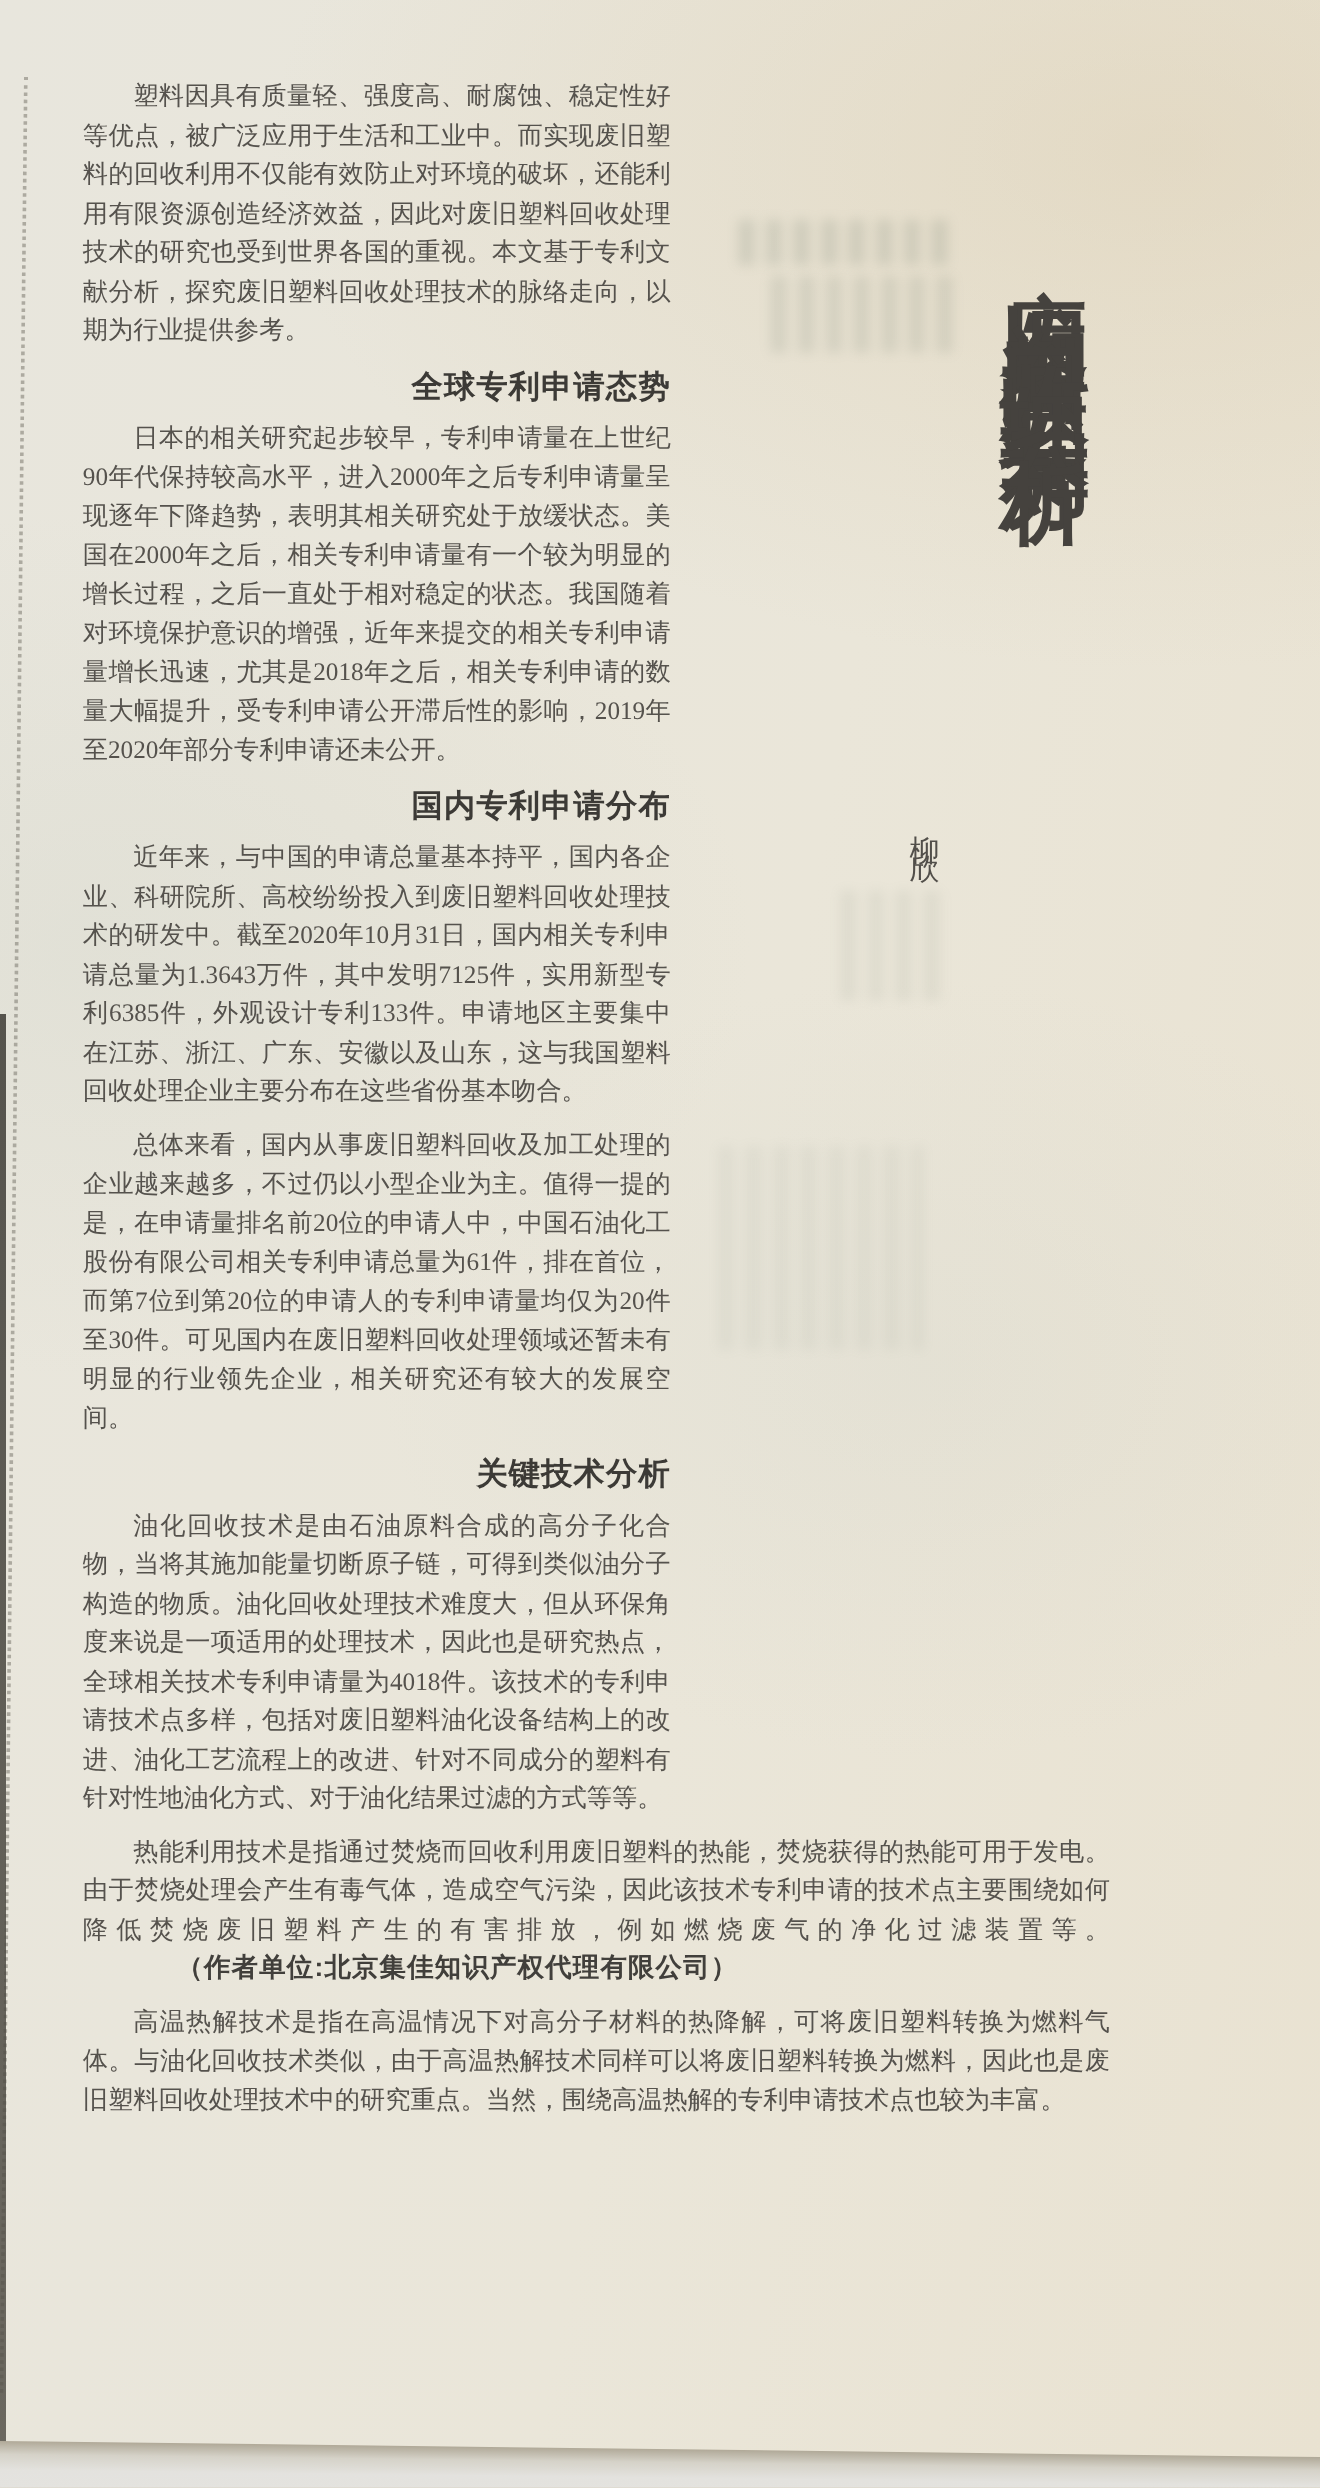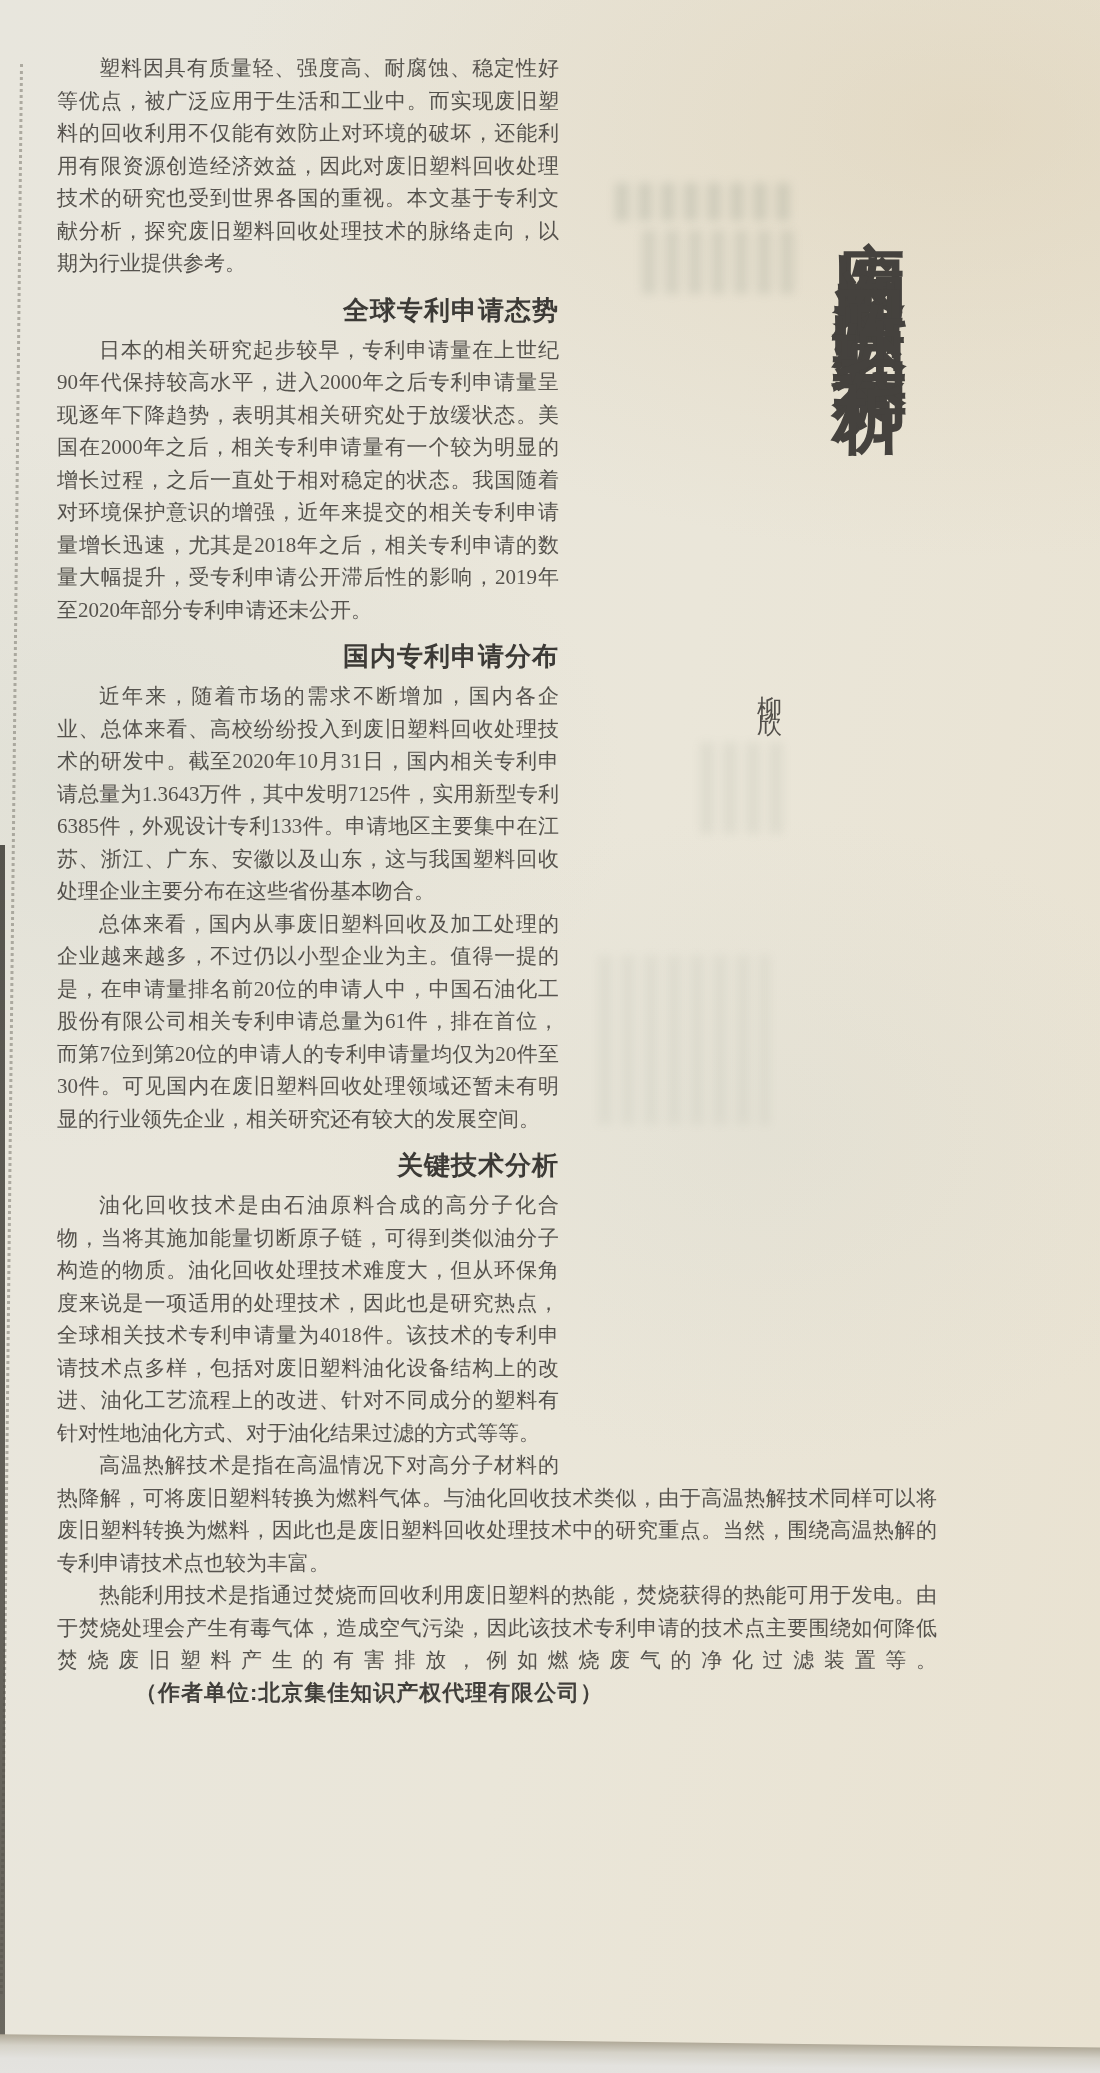--- a/index.html
+++ b/index.html
@@ -48,21 +48,21 @@
     writing-mode:vertical-rl;text-orientation:upright;
     font-family:"Liberation Serif", serif;
     font-size:25px;letter-spacing:17px;color:#524f4a;white-space:nowrap;
   }
   
   .article{
     position:absolute;left:57px;top:52px;width:880px;
     font-size:21px;line-height:32.5px;color:#55524d;
     text-align:justify;
   }
-  .article p{margin:0;text-indent:2em;}
+  .article p{margin:12px;text-indent:2em;}
   .title-spacer{float:right;width:378px;height:1410px;}
   .article h2{
     font-family:"Liberation Sans", sans-serif;font-weight:700;
     font-size:26px;line-height:30px;color:#3c3a36;
     margin:15px 0 9px 0;text-indent:0;text-align:right;letter-spacing:1px;
   }
   .attribution{
     font-family:"Liberation Sans", sans-serif;font-weight:700;
     font-size:22px;color:#413f3b;margin-left:78px;letter-spacing:1px;
     white-space:nowrap;
@@ -85,23 +85,23 @@
 
   <div class="article">
     <div class="title-spacer"></div>
 
     <p>塑料因具有质量轻、强度高、耐腐蚀、稳定性好等优点，被广泛应用于生活和工业中。而实现废旧塑料的回收利用不仅能有效防止对环境的破坏，还能利用有限资源创造经济效益，因此对废旧塑料回收处理技术的研究也受到世界各国的重视。本文基于专利文献分析，探究废旧塑料回收处理技术的脉络走向，以期为行业提供参考。</p>
 
     <h2>全球专利申请态势</h2>
     <p>日本的相关研究起步较早，专利申请量在上世纪90年代保持较高水平，进入2000年之后专利申请量呈现逐年下降趋势，表明其相关研究处于放缓状态。美国在2000年之后，相关专利申请量有一个较为明显的增长过程，之后一直处于相对稳定的状态。我国随着对环境保护意识的增强，近年来提交的相关专利申请量增长迅速，尤其是2018年之后，相关专利申请的数量大幅提升，受专利申请公开滞后性的影响，2019年至2020年部分专利申请还未公开。</p>
 
     <h2>国内专利申请分布</h2>
-    <p>近年来，随着市场的需求不断增加，国内各企业、总体来看、高校纷纷投入到废旧塑料回收处理技术的研发中。截至2020年10月31日，国内相关专利申请总量为1.3643万件，其中发明7125件，实用新型专利6385件，外观设计专利133件。申请地区主要集中在江苏、浙江、广东、安徽以及山东，这与我国塑料回收处理企业主要分布在这些省份基本吻合。</p>
+    <p>近年来，与中国的申请总量基本持平，国内各企业、科研院所、高校纷纷投入到废旧塑料回收处理技术的研发中。截至2020年10月31日，国内相关专利申请总量为1.3643万件，其中发明7125件，实用新型专利6385件，外观设计专利133件。申请地区主要集中在江苏、浙江、广东、安徽以及山东，这与我国塑料回收处理企业主要分布在这些省份基本吻合。</p>
     <p>总体来看，国内从事废旧塑料回收及加工处理的企业越来越多，不过仍以小型企业为主。值得一提的是，在申请量排名前20位的申请人中，中国石油化工股份有限公司相关专利申请总量为61件，排在首位，而第7位到第20位的申请人的专利申请量均仅为20件至30件。可见国内在废旧塑料回收处理领域还暂未有明显的行业领先企业，相关研究还有较大的发展空间。</p>
 
     <h2>关键技术分析</h2>
     <p>油化回收技术是由石油原料合成的高分子化合物，当将其施加能量切断原子链，可得到类似油分子构造的物质。油化回收处理技术难度大，但从环保角度来说是一项适用的处理技术，因此也是研究热点，全球相关技术专利申请量为4018件。该技术的专利申请技术点多样，包括对废旧塑料油化设备结构上的改进、油化工艺流程上的改进、针对不同成分的塑料有针对性地油化方式、对于油化结果过滤的方式等等。</p>
+    <p><span>热能利用技术是指通过焚烧而回收利用废旧塑料的热能，焚烧获得的热能可用于发电。由于焚烧处理会产生有毒气体，造成空气污染，因此该技术专利申请的技术点主要围绕如何降低焚烧废旧塑料产生的有害排放，例如燃烧废气的净化过滤装置等。</span><span class="attribution">（作者单位:北京集佳知识产权代理有限公司）</span></p>
     <p>高温热解技术是指在高温情况下对高分子材料的热降解，可将废旧塑料转换为燃料气体。与油化回收技术类似，由于高温热解技术同样可以将废旧塑料转换为燃料，因此也是废旧塑料回收处理技术中的研究重点。当然，围绕高温热解的专利申请技术点也较为丰富。</p>
-    <p><span>热能利用技术是指通过焚烧而回收利用废旧塑料的热能，焚烧获得的热能可用于发电。由于焚烧处理会产生有毒气体，造成空气污染，因此该技术专利申请的技术点主要围绕如何降低焚烧废旧塑料产生的有害排放，例如燃烧废气的净化过滤装置等。</span><span class="attribution">（作者单位:北京集佳知识产权代理有限公司）</span></p>
   </div>
 
   <div class="bottom-strip"></div>
 </div>
 
 </body></html>

